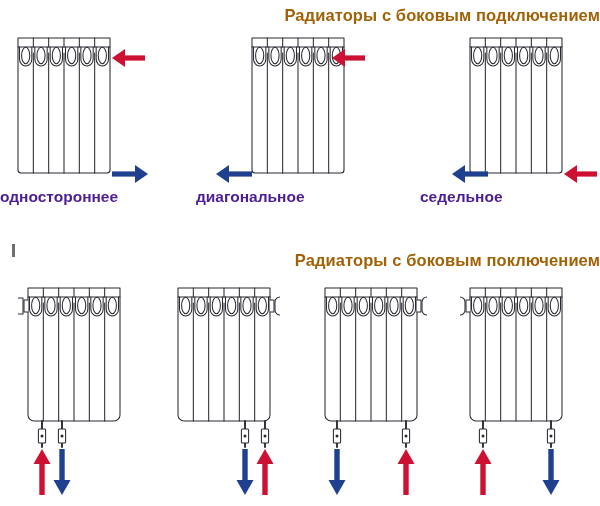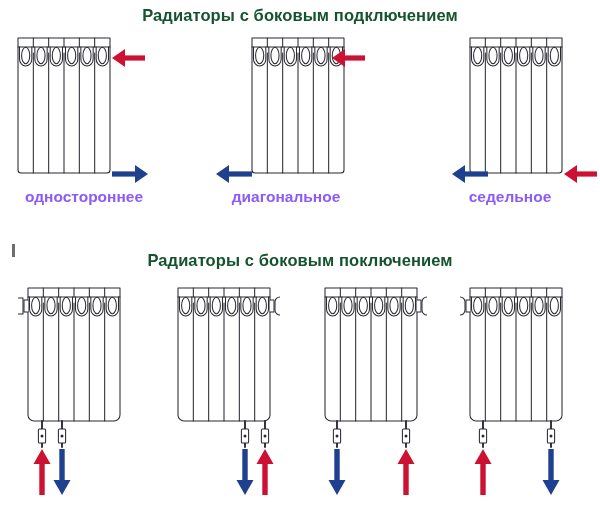--- a/index.html
+++ b/index.html
@@ -17,44 +17,44 @@
     color: #111111;
   }
   .stage {
     position: absolute;
     inset: 0;
   }
   .section-title {
     position: absolute;
     left: 0;
     width: 600px;
-    text-align: center;
+    text-align: right;
     font-weight: bold;
     font-size: 16.5px;
     letter-spacing: 0.1px;
-    color: #14532d;
+    color: #a16207;
     white-space: nowrap;
   }
   #title-side   { top: 6px; }
   #title-bottom { top: 251px; }
 
   .caption-row {
     position: absolute;
     top: 188px;
     left: 0;
     width: 600px;
     height: 22px;
   }
   .caption {
     position: absolute;
     font-weight: bold;
     font-size: 15.5px;
-    color: #8b5cf6;
+    color: #4c1d95;
     white-space: nowrap;
-    text-align: center;
+    text-align: left;
   }
   #cap-0 { left: 0px;   width: 168px; }
   #cap-1 { left: 196px; width: 180px; }
   #cap-2 { left: 420px; width: 180px; }
 
   .unit {
     position: absolute;
   }
   .unit svg { display: block; }
 

